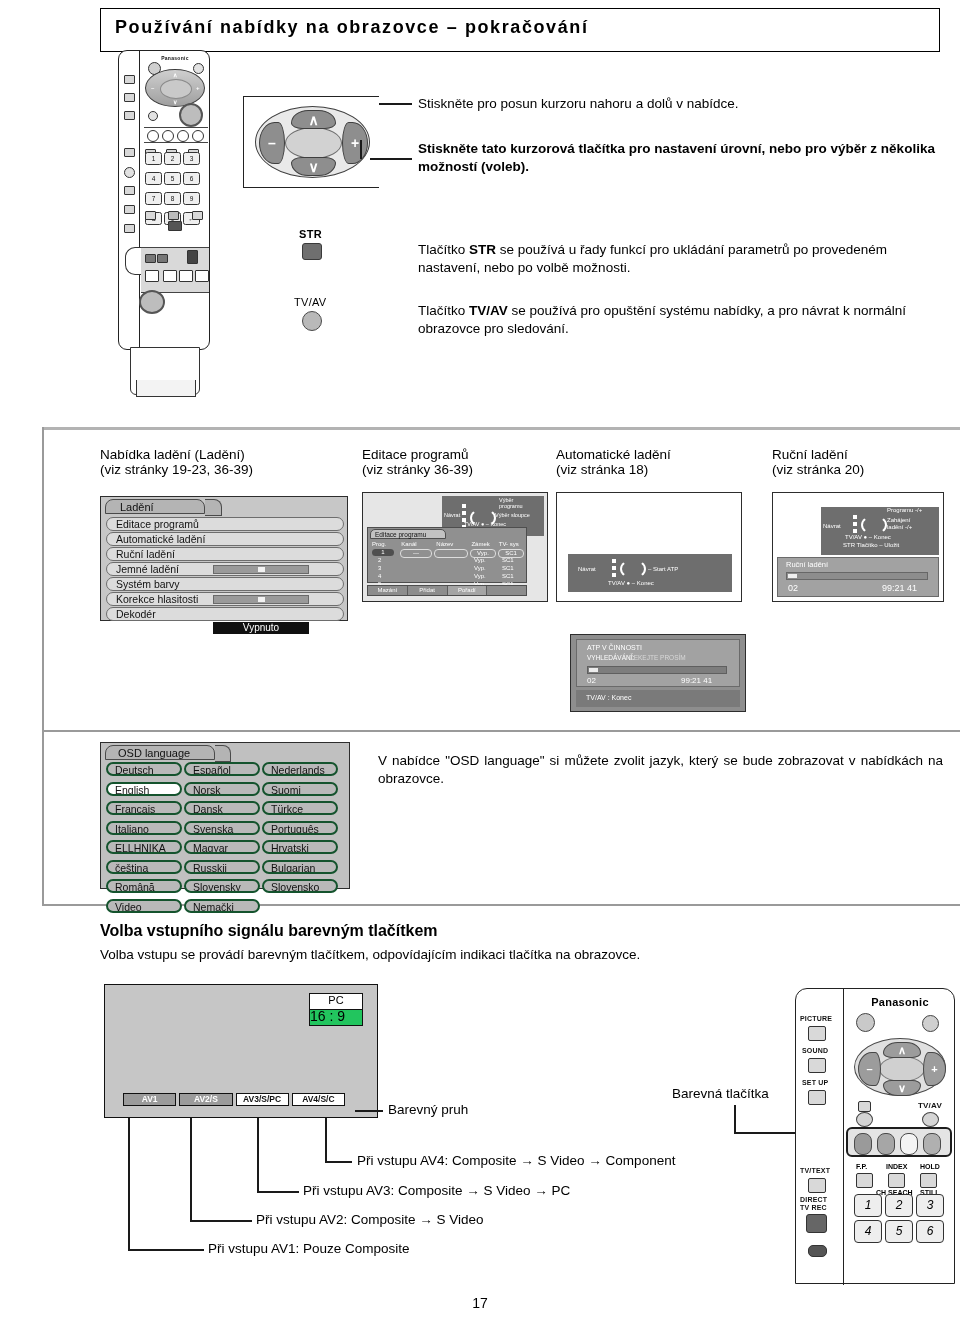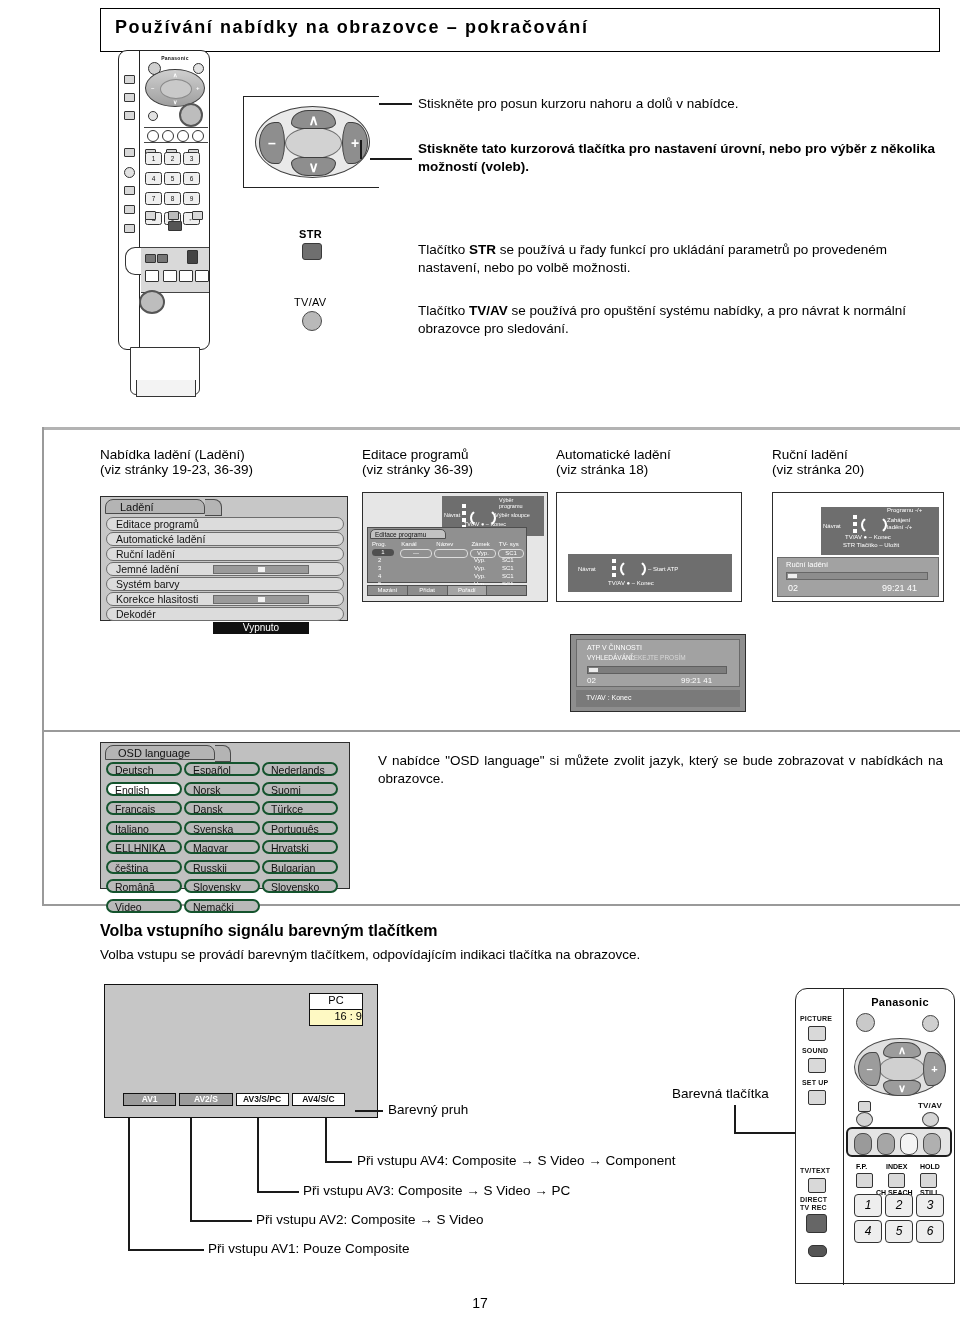--- a/index.html
+++ b/index.html
@@ -229,22 +229,22 @@
   
   .tv{
     position:absolute;left:104px;top:984px;width:274px;height:134px;
     border:1.8px solid #111;background:#c6c6c6;box-sizing:border-box;
   }
   .tv-pc{
     position:absolute;right:14px;top:8px;width:52px;height:15px;background:#fff;
     border:1.2px solid #111;font-size:11px;line-height:13px;text-align:center;
   }
   .tv-ar{
-    position:absolute;right:14px;top:24px;width:52px;height:15px;background:#fef9c3;
-    border:1.2px solid #111;font-size:11px;line-height:13px;text-align:right;
+    position:absolute;right:14px;top:24px;width:52px;height:15px;background:#22c55e;
+    border:1.2px solid #111;font-size:14px;line-height:13px;text-align:left;
   }
   .avbar{position:absolute;left:18px;bottom:11px;width:222px;height:13px;display:flex;}
   .avbar span{
     flex:1;margin-right:3px;border:1px solid #111;background:#9b9b9b;color:#fff;
     font-size:8.5px;font-weight:bold;line-height:11px;text-align:center;
   }
   .avbar span.lt{background:#fff;color:#111;}
   .avbar span:last-child{margin-right:0;}
 
   

